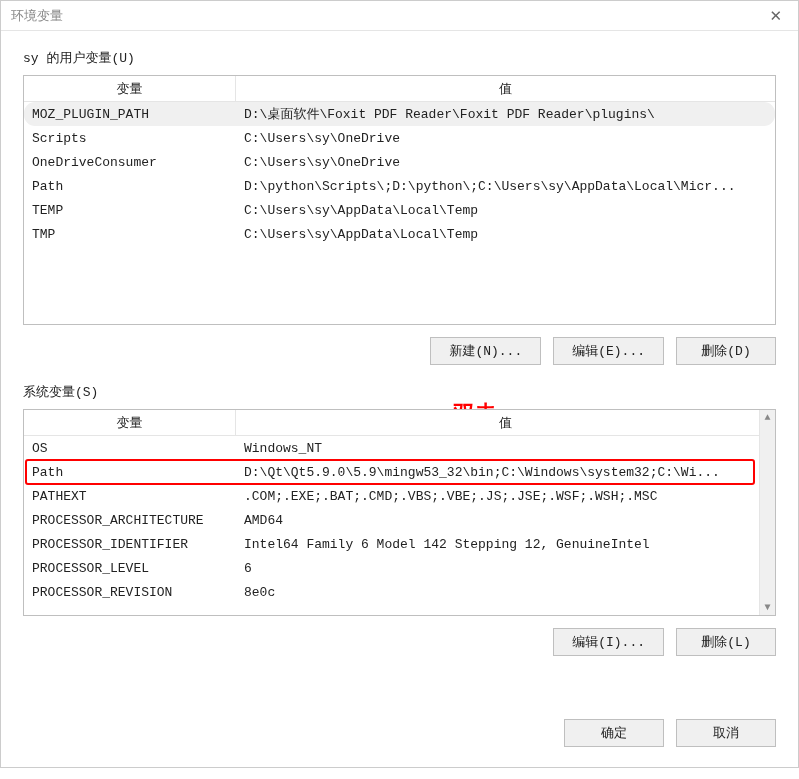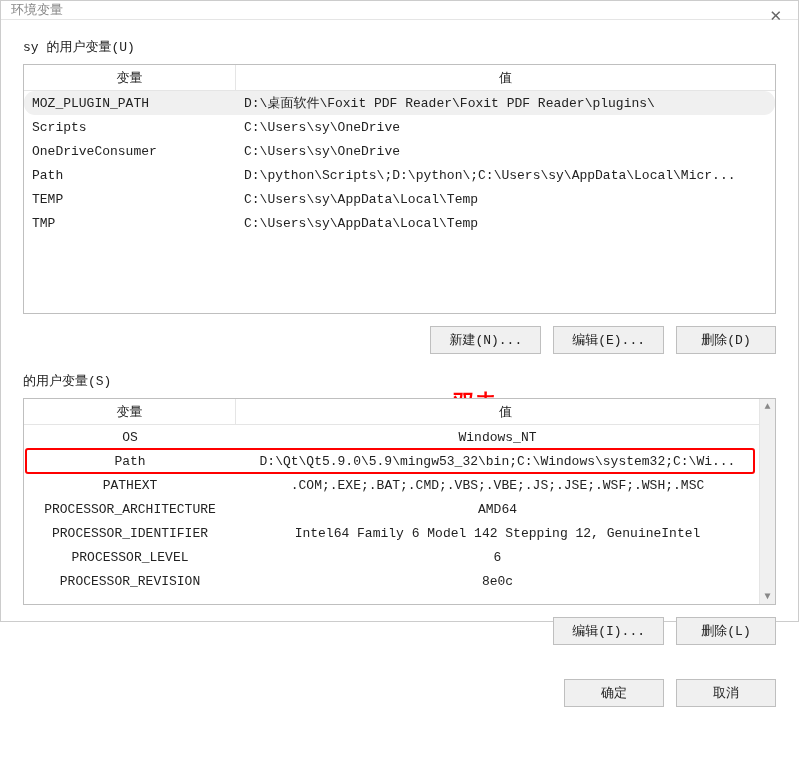--- a/index.html
+++ b/index.html
@@ -11,21 +11,21 @@
       font-family: "Microsoft YaHei", "Segoe UI", Tahoma, sans-serif;
       font-size: 13px;
       background: #fff;
       width: 799px;
       height: 779px;
       overflow: hidden;
     }
     .window {
       border: 1px solid #ccc;
       width: 799px;
-      height: 622px;
+      height: 768px;
       display: flex;
       flex-direction: column;
       background: #fff;
     }
     .titlebar {
       height: 30px;
       border-bottom: 1px solid #e5e5e5;
       display: flex;
       align-items: center;
       padding: 0 10px;
@@ -231,28 +231,28 @@
         </div>
       </div>
       <div class="btnrow">
         <button class="btn"><span>新建(N)...</span></button>
         <button class="btn"><span>编辑(E)...</span></button>
         <button class="btn"><span>删除(D)</span></button>
       </div>
     </div>
 
     <div class="group sys-container">
-      <span class="group-label">的用户变量(S)</span>
+      <span class="group-label">系统变量(S)</span>
       <div class="annotation" style="left:430px; top:16px;">双击</div>
       <div class="tablebox sys">
         <div class="thead">
           <div class="col col-var">变量</div>
           <div class="col col-val">值</div>
         </div>
-        <div class="tbody" style="padding-right:16px;text-align:center;">
+        <div class="tbody" style="padding-right:16px;">
           <div class="row">
             <div class="col col-var">OS</div>
             <div class="col col-val">Windows_NT</div>
           </div>
           <div class="row redbox-row">
             <div class="col col-var">Path</div>
             <div class="col col-val">D:\Qt\Qt5.9.0\5.9\mingw53_32\bin;C:\Windows\system32;C:\Wi...</div>
             <div class="redbox"></div>
           </div>
           <div class="row">

